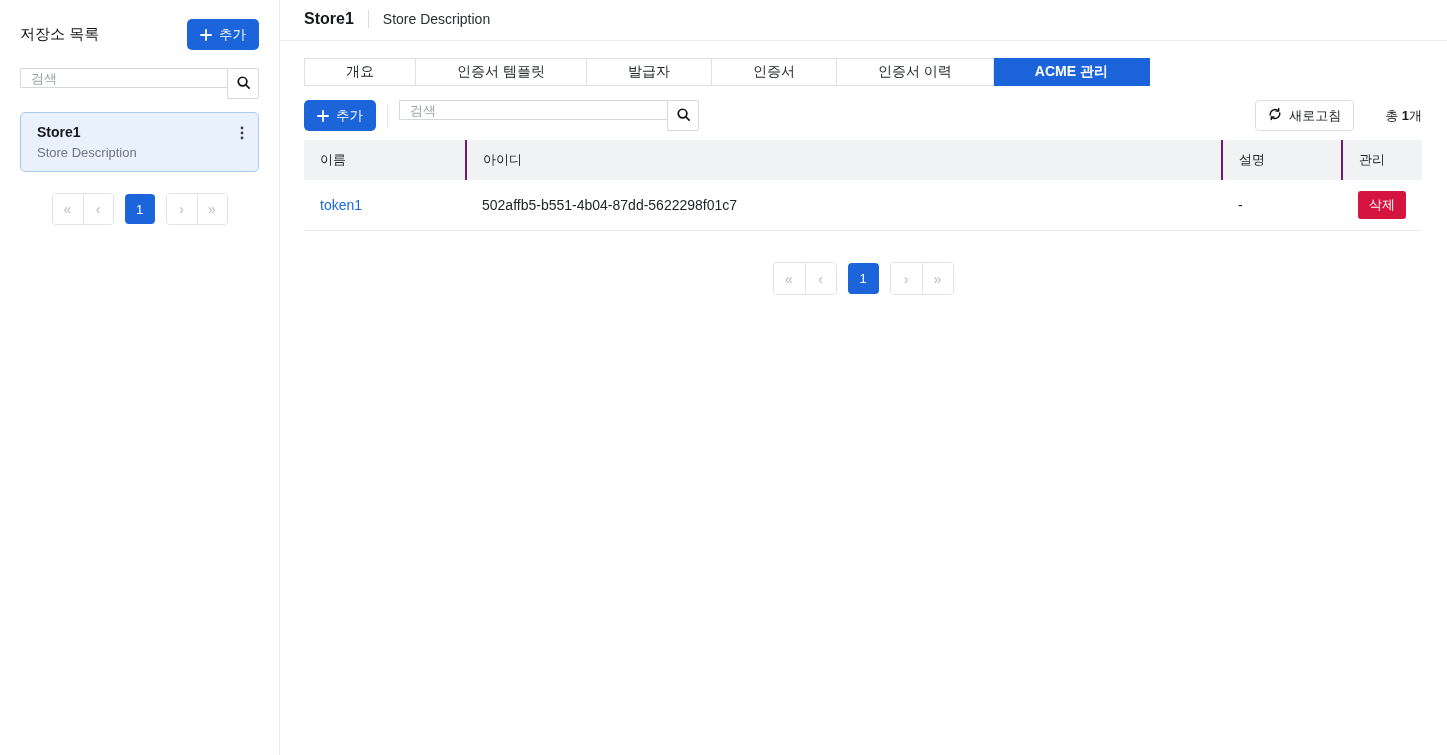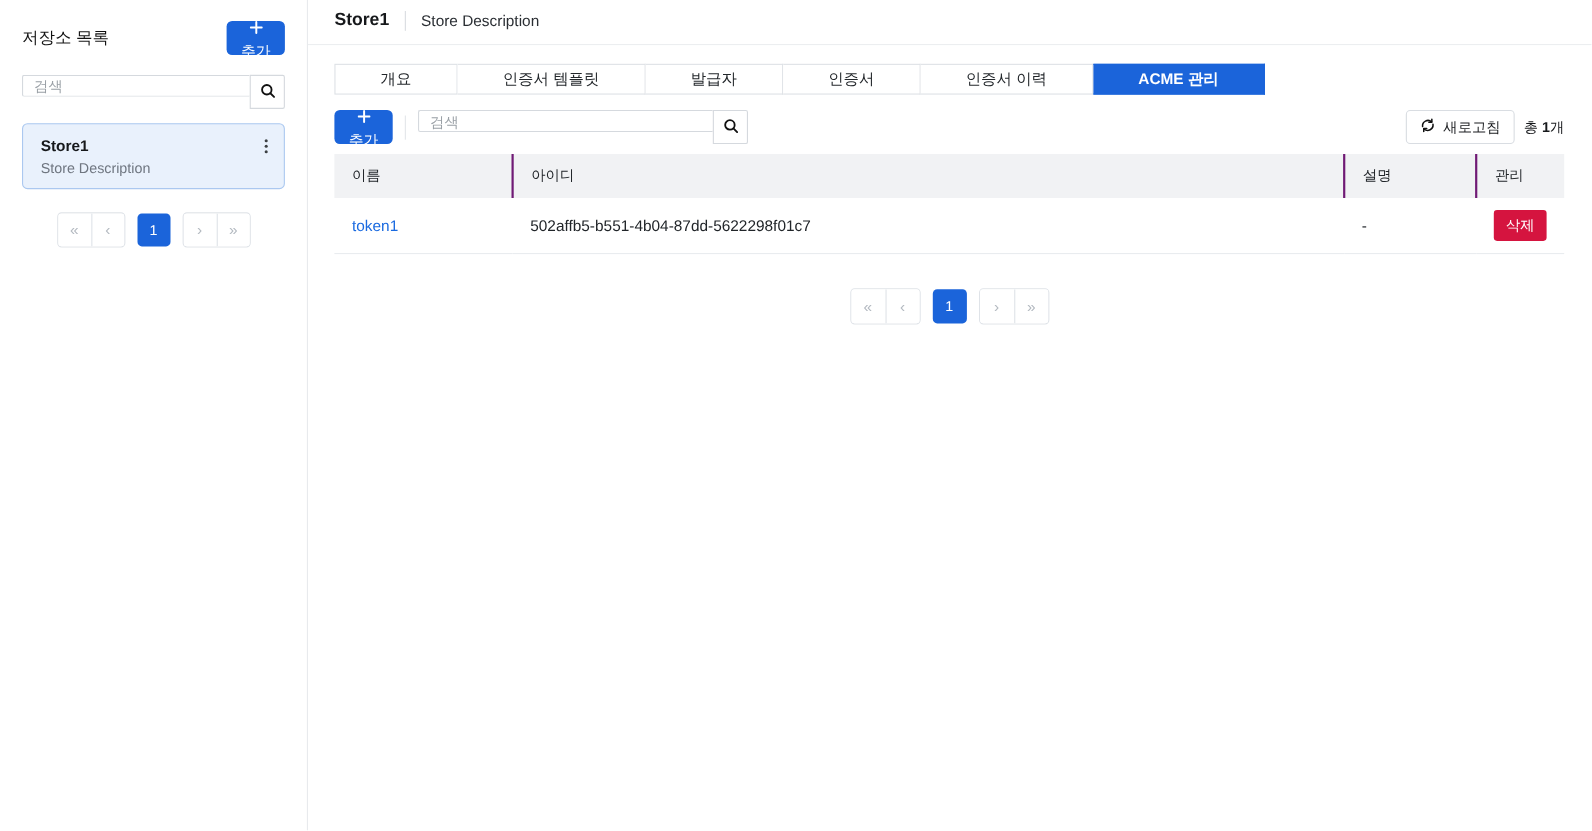--- a/index.html
+++ b/index.html
@@ -6,21 +6,21 @@
   html,body { width:1447px; height:755px; background:#fff; overflow:hidden; }
   body { font-family:"Liberation Sans","DejaVu Sans",sans-serif; color:#16181b; }
   .app { display:flex; width:1447px; height:755px; }
 
   
   .sidebar { width:280px; min-width:280px; height:100%; border-right:1px solid #e8eaed; padding:19px 20px; }
   .sidebar-header { display:flex; justify-content:space-between; align-items:center; margin-bottom:18px; }
   .sidebar-title { font-size:15px; font-weight:400; color:#111; }
   .btn-primary { background:var(--primary,#1b64da); color:#fff; border:none; border-radius:5px; height:31px;
                  padding:0 13px; font-size:13.5px; display:inline-flex; align-items:center; gap:7px; cursor:pointer;
-                 font-family:inherit;flex-direction:column; }
+                 font-family:inherit; }
   .btn-primary svg { display:block; }
   .search-group { display:flex; margin-bottom:13px; }
   .search-input { flex:1; min-width:0; height:20px; border:1px solid #d5d9de; border-right:none; padding:0 10px;
                   font-size:13px; color:#111; border-radius:2px 0 0 2px; outline:none; font-family:inherit; }
   .search-input::placeholder { color:#9aa0a6; }
   .search-btn { width:32px; height:31px; border:1px solid #d5d9de; background:#fff; display:flex; align-items:center;
                 justify-content:center; border-radius:0 2px 2px 0; cursor:pointer; }
   .store-card { background:#e9f1fc; border:1px solid #abc8f0; border-radius:5px; padding:11px 6px 11px 16px;
                 display:flex; justify-content:space-between; align-items:flex-start; margin-bottom:21px; cursor:pointer; }
   .store-name { font-size:14px; font-weight:700; color:#16181b; margin-bottom:5px; }
@@ -48,21 +48,21 @@
   .tabs { display:flex; }
   .tab { height:28px; display:flex; align-items:center; justify-content:center; padding:0 41px; font-size:14px;
          color:#23272b; border:1px solid #dee2e6; border-left:none; background:#fff; cursor:pointer; font-family:Liberation Sans, sans-serif; }
   .tab:first-child { border-left:1px solid #dee2e6; }
   .tab.active { background:var(--primary,#1b64da); border-color:var(--primary,#1b64da); color:#fff; font-weight:700; }
 
   .toolbar { display:flex; align-items:center; margin-top:14px; }
   .toolbar-divider { width:1px; height:22px; background:#e3e6e9; margin:0 11px; }
   .toolbar .search-group { margin-bottom:0; }
   .toolbar .search-input { width:268px; flex:none; }
-  .toolbar-right { margin-left:auto; display:flex; align-items:center; gap:8px; }
+  .toolbar-right { margin-left:auto; display:flex; align-items:center; gap:31px; }
   .refresh-btn { height:31px; border:1px solid #d9dde2; background:#fff; border-radius:4px; padding:0 12px;
                  display:inline-flex; gap:7px; align-items:center; font-size:13px; color:#16181b; cursor:pointer; font-family:inherit; }
   .total { font-size:13px; color:#16181b; white-space:nowrap; }
   .total .n { font-weight:700; }
 
   .data-table { width:100%; border-collapse:collapse; margin-top:9px; table-layout:fixed; }
   .data-table th { background:#f1f2f4; text-align:left; font-size:13px; font-weight:400; color:#212529;
                    padding:11px 16px; border-right:2px solid #701a75; height:38px; }
   .data-table th:last-child { border-right:none; text-align:left; }
   .data-table td { font-size:14px; color:#212529; padding:11px 16px; border-bottom:1px solid #e9ecef; height:44px; }

